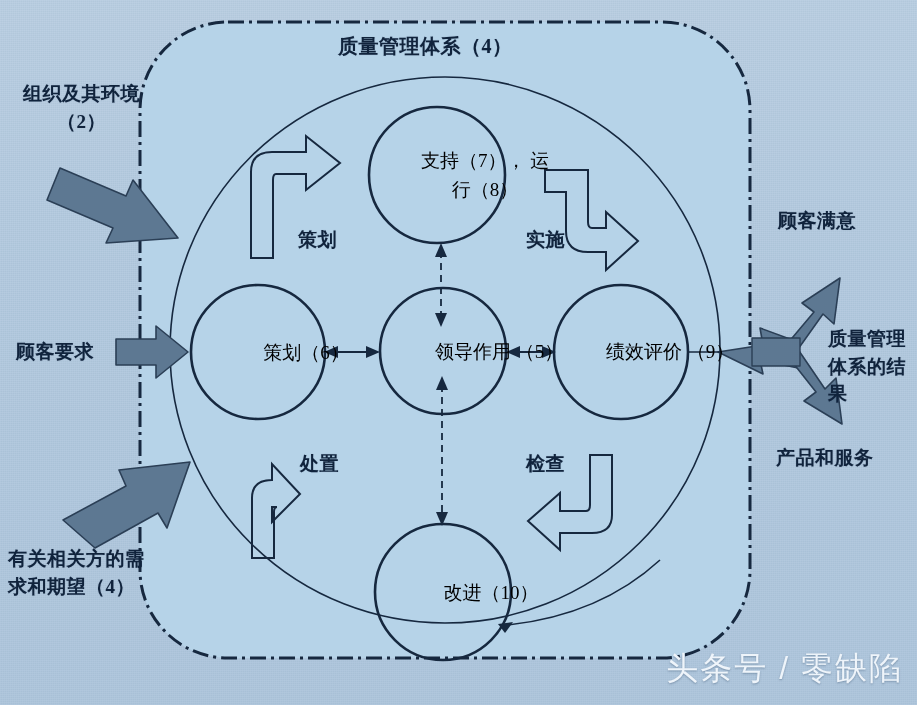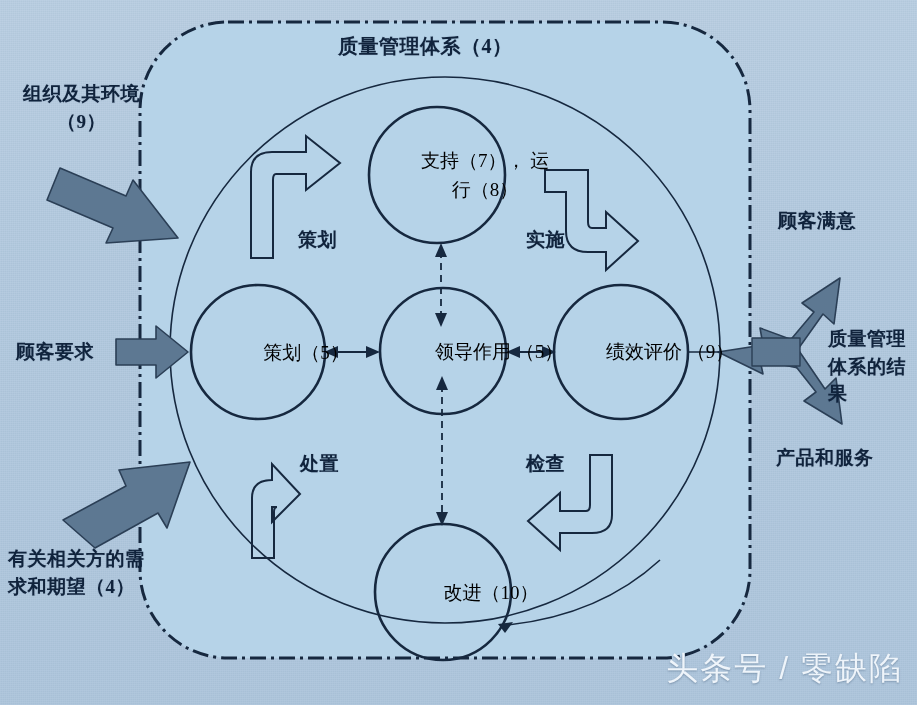--- a/index.html
+++ b/index.html
@@ -151,41 +151,41 @@
       <path d="M252,558 L252,498 Q252,480 272,480 L272,464 L300,494 L272,522 L272,507 L277,507 Q274,507 274,512 L274,558 Z"></path>
 
       <path d="M251,258 L273,258"></path>
       <path d="M252,558 L274,558"></path>
     </g>
   </svg>
 
   <div class="lbl lbl-title" style="left:338px; top:32px;">质量管理体系（4）</div>
 
   <div class="lbl lbl-outer" style="left:14px; top:80px; text-align:center; width:135px;">组织及其环境
-（9）</div>
+（2）</div>
 
   <div class="lbl lbl-outer" style="left:16px; top:338px;">顾客要求</div>
 
   <div class="lbl lbl-outer" style="left:8px; top:545px; width:150px;">有关相关方的需
 求和期望（4）</div>
 
   <div class="lbl lbl-outer" style="left:778px; top:196px;margin-top:11px;">顾客满意</div>
 
   <div class="lbl lbl-outer" style="left:828px; top:325px; width:95px;">质量管理
 体系的结果</div>
 
   <div class="lbl lbl-outer" style="left:776px; top:444px;">产品和服务</div>
 
   <div class="circle-text-wrap lbl-circle" style="left:369px; top:135px; width:136px; height:80px;">
     <span class="lbl-circle" style="position:static;">支持（7），
 运行（8）</span>
   </div>
 
   <div class="circle-text-wrap lbl-circle" style="left:192px; top:332px; width:132px; height:42px;">
-    <span class="lbl-circle" style="position:static;">策划（5）</span>
+    <span class="lbl-circle" style="position:static;">策划（6）</span>
   </div>
 
   <div class="circle-text-wrap lbl-circle" style="left:381px; top:313px; width:140px; height:78px;">
     <span class="lbl-circle" style="position:static;">领导作用
 （5）</span>
   </div>
 
   <div class="circle-text-wrap lbl-circle" style="left:557px; top:313px; width:130px; height:78px;">
     <span class="lbl-circle" style="position:static;">绩效评价
 （9）</span>

